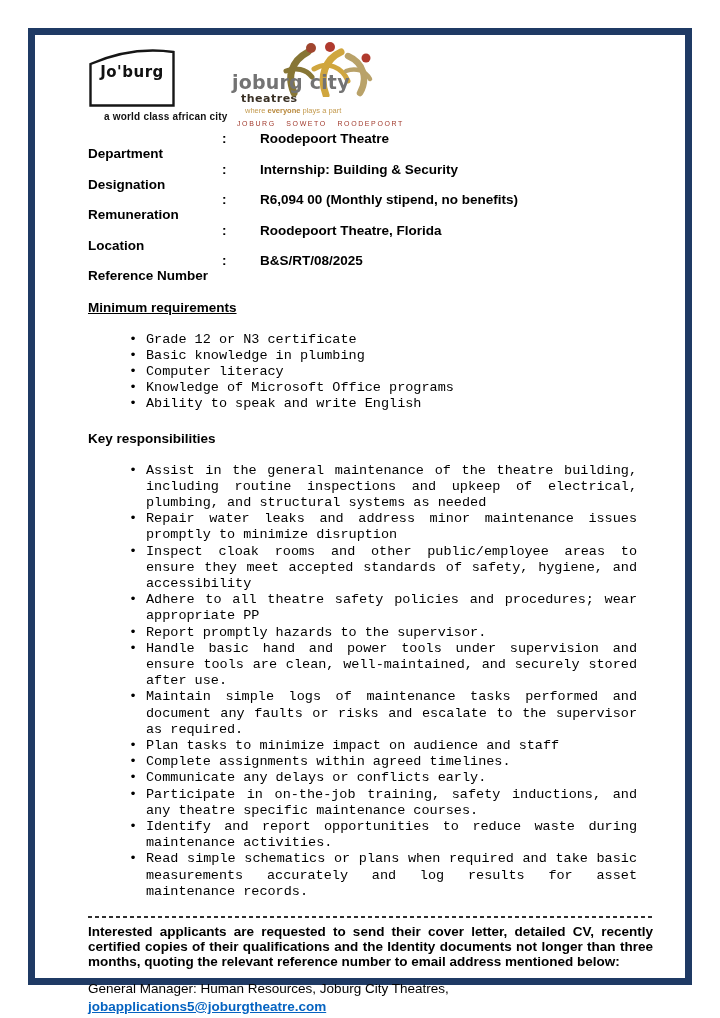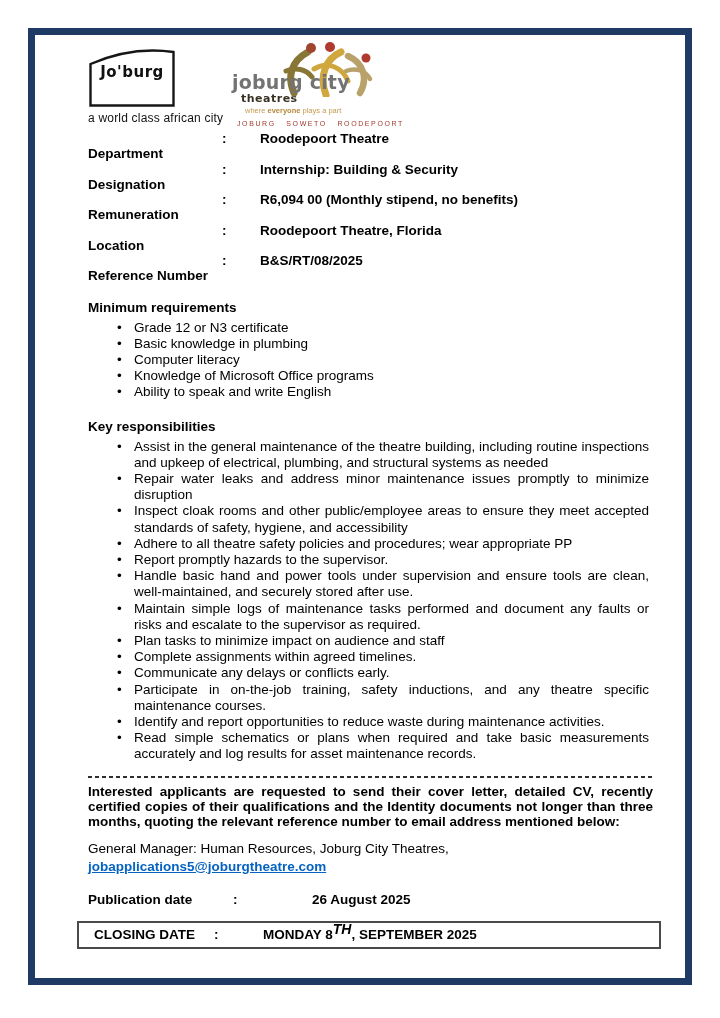--- a/index.html
+++ b/index.html
@@ -17,22 +17,22 @@
   .logos { display:flex; align-items:flex-start; }
   .joburg-logo { width:102px; }
   .joburg-box { position:relative; width:88px; height:64px; }
   .joburg-box svg { display:block; }
   .joburg-name {
     position:absolute; left:0; top:20px; width:88px; text-align:center;
     font-family:"DejaVu Sans", sans-serif; font-size:15px; font-weight:600;
     letter-spacing:0.5px; color:#111;
   }
   .joburg-caption {
-    margin-top:4px; font-size:12px; font-weight:normal; white-space:nowrap;
-    letter-spacing:0.2px; color:#111;
+    margin-top:4px; font-size:10px; font-weight:bold; white-space:nowrap;
+    letter-spacing:0.2px; color:#111;margin-left:16px;
   }
   .jct-logo { position:relative; margin-left:42px; width:150px; }
   .jct-figures { position:absolute; left:46px; top:-2px; }
   .jct-title {
     margin-top:28px; font-family:"DejaVu Sans", sans-serif; font-weight:bold;
     font-size:19px; line-height:22px; color:#737373; letter-spacing:0.2px;
     position:relative; z-index:2;
   }
   .jct-theatres {
     font-family:"DejaVu Sans", sans-serif; font-weight:bold; font-size:11px;
@@ -50,23 +50,23 @@
 
   
   .details { margin-top:3px; }
   .detail-row { display:flex; font-weight:bold; font-size:13.5px; line-height:15.5px; }
   .d-label { width:134px; flex:none;margin-top:15px; }
   .d-colon { width:38px; flex:none; }
   .d-value { flex:1; }
 
   
   .section-heading { font-weight:bold; font-size:13.5px; line-height:16px; }
-  .h-minreq { margin-top:16px; }
+  .h-minreq { margin-top:16px;text-decoration:underline; }
   .h-keyresp { margin-top:18px; }
-  ul.doc-list { margin:4px; padding:0; list-style:none; }
+  ul.doc-list { margin:16px; padding:0; list-style:none;font-family:Liberation Mono, monospace; }
   .minreq-list { margin-top:13px; }
   .keyresp-list { margin-top:12px; }
   .doc-list li {
     position:relative; padding-left:42px; font-size:13.5px; line-height:16.2px;
   }
   .doc-list li::before {
     content:"\2022"; position:absolute; left:25px; top:0; font-size:13.5px;
   }
   .keyresp-list li { text-align:justify; }
 

